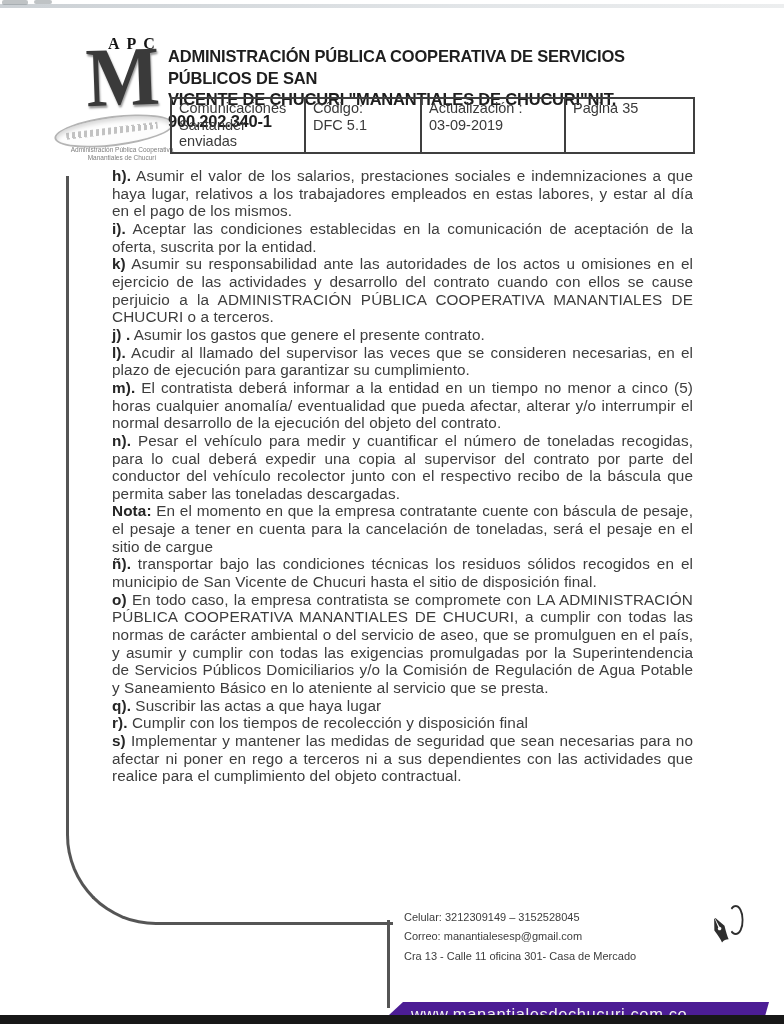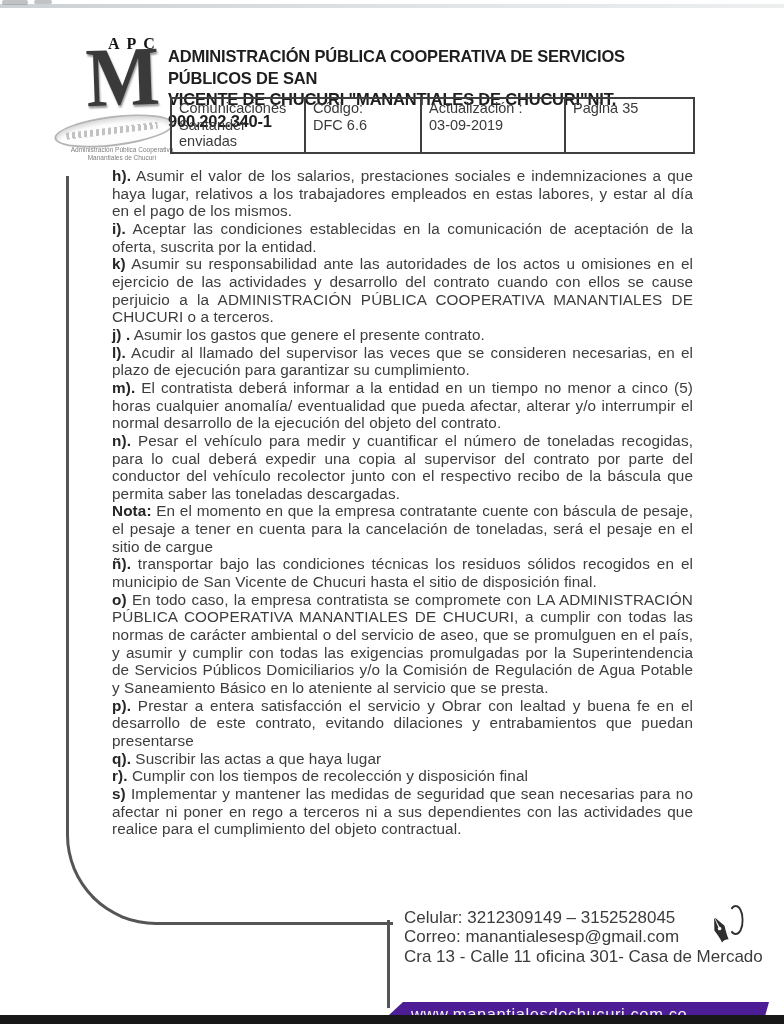--- a/index.html
+++ b/index.html
@@ -49,21 +49,21 @@
   .clauses p{margin:0;}
   .clauses b{color:#262626;}
 
   
   .rule-L{position:absolute;left:66px;top:176px;width:324px;height:746px;
     border-left:3px solid #555;border-bottom:3px solid #555;
     border-bottom-left-radius:90px;}
   .rule-drop{position:absolute;left:387px;top:920px;width:3px;height:88px;background:#555;}
 
   
-  .contact{position:absolute;left:404px;top:908px;font-size:17px;line-height:19.4px;
+  .contact{position:absolute;left:404px;top:908px;font-size:11px;line-height:19.4px;
     color:#3c3c3c;}
   .pen{position:absolute;left:706px;top:908px;font-size:36px;color:#2e2e2e;
     transform:rotate(-115deg);}
   .pen:after{content:"";position:absolute;left:2px;top:30px;width:26px;height:12px;
     border:2px solid #2e2e2e;border-radius:50%;border-top-color:transparent;
     transform:rotate(25deg);}
   .www-banner{position:absolute;left:389px;top:982px;width:380px;height:25px;
     background:#4c1d95;clip-path:polygon(0 52%,14px 0,100% 0,calc(100% - 7px) 100%,14px 100%);
     color:#f1f1f1;font-size:16.5px;line-height:25px;padding-left:0;text-indent:22px;
     letter-spacing:.6px;white-space:nowrap;margin-top:20px;}
@@ -94,21 +94,21 @@
 
   <table class="meta-table">
     <tbody>
         <tr>
       <td class="c0">
         <div>Comunicaciones</div>
         <div>Santander enviadas</div>
       </td>
       <td class="c1">
         <div>Código:</div>
-        <div>DFC 6.6</div>
+        <div>DFC 5.1</div>
       </td>
       <td class="c2">
         <div>Actualización :</div>
         <div>03-09-2019</div>
       </td>
       <td class="c3">
         <div>Pagina 35</div>
         <div></div>
       </td>
     </tr>
@@ -122,21 +122,20 @@
       <p><b>h).</b> Asumir el valor de los salarios, prestaciones sociales e indemnizaciones a que haya lugar, relativos a los trabajadores empleados en estas labores, y estar al día en el pago de los mismos.</p>
       <p><b>i).</b> Aceptar las condiciones establecidas en la comunicación de aceptación de la oferta, suscrita por la entidad.</p>
       <p><b>k)</b> Asumir su responsabilidad ante las autoridades de los actos u omisiones en el ejercicio de las actividades y desarrollo del contrato cuando con ellos se cause perjuicio a la ADMINISTRACIÓN PÚBLICA COOPERATIVA MANANTIALES DE CHUCURI o a terceros.</p>
       <p><b>j) .</b> Asumir los gastos que genere el presente contrato.</p>
       <p><b>l).</b> Acudir al llamado del supervisor las veces que se consideren necesarias, en el plazo de ejecución para garantizar su cumplimiento.</p>
       <p><b>m).</b> El contratista deberá informar a la entidad en un tiempo no menor a cinco (5) horas cualquier anomalía/ eventualidad que pueda afectar, alterar y/o interrumpir el normal desarrollo de la ejecución del objeto del contrato.</p>
       <p><b>n).</b> Pesar el vehículo para medir y cuantificar el número de toneladas recogidas, para lo cual deberá expedir una copia al supervisor del contrato por parte del conductor del vehículo recolector junto con el respectivo recibo de la báscula que permita saber las toneladas descargadas.</p>
       <p><b>Nota:</b> En el momento en que la empresa contratante cuente con báscula de pesaje, el pesaje a tener en cuenta para la cancelación de toneladas, será el pesaje en el sitio de cargue</p>
       <p><b>ñ).</b> transportar bajo las condiciones técnicas los residuos sólidos recogidos en el municipio de San Vicente de Chucuri hasta el sitio de disposición final.</p>
       <p><b>o)</b> En todo caso, la empresa contratista se compromete con LA ADMINISTRACIÓN PÚBLICA COOPERATIVA MANANTIALES DE CHUCURI, a cumplir con todas las normas de carácter ambiental o del servicio de aseo, que se promulguen en el país, y asumir y cumplir con todas las exigencias promulgadas por la Superintendencia de Servicios Públicos Domiciliarios y/o la Comisión de Regulación de Agua Potable y Saneamiento Básico en lo ateniente al servicio que se presta.</p>
-      <p><b>p).</b> Prestar a entera satisfacción el servicio y Obrar con lealtad y buena fe en el desarrollo de este contrato, evitando dilaciones y entrabamientos que puedan presentarse</p>
       <p><b>q).</b> Suscribir las actas a que haya lugar</p>
       <p><b>r).</b> Cumplir con los tiempos de recolección y disposición final</p>
       <p><b>s)</b> Implementar y mantener las medidas de seguridad que sean necesarias para no afectar ni poner en rego a terceros ni a sus dependientes con las actividades que realice para el cumplimiento del objeto contractual.</p>
     </div>
 
   <div class="contact">
     <div>Celular: 3212309149 – 3152528045</div>
     <div>Correo: manantialesesp@gmail.com</div>
     <div>Cra 13 - Calle 11 oficina 301- Casa de Mercado</div>
   </div>

